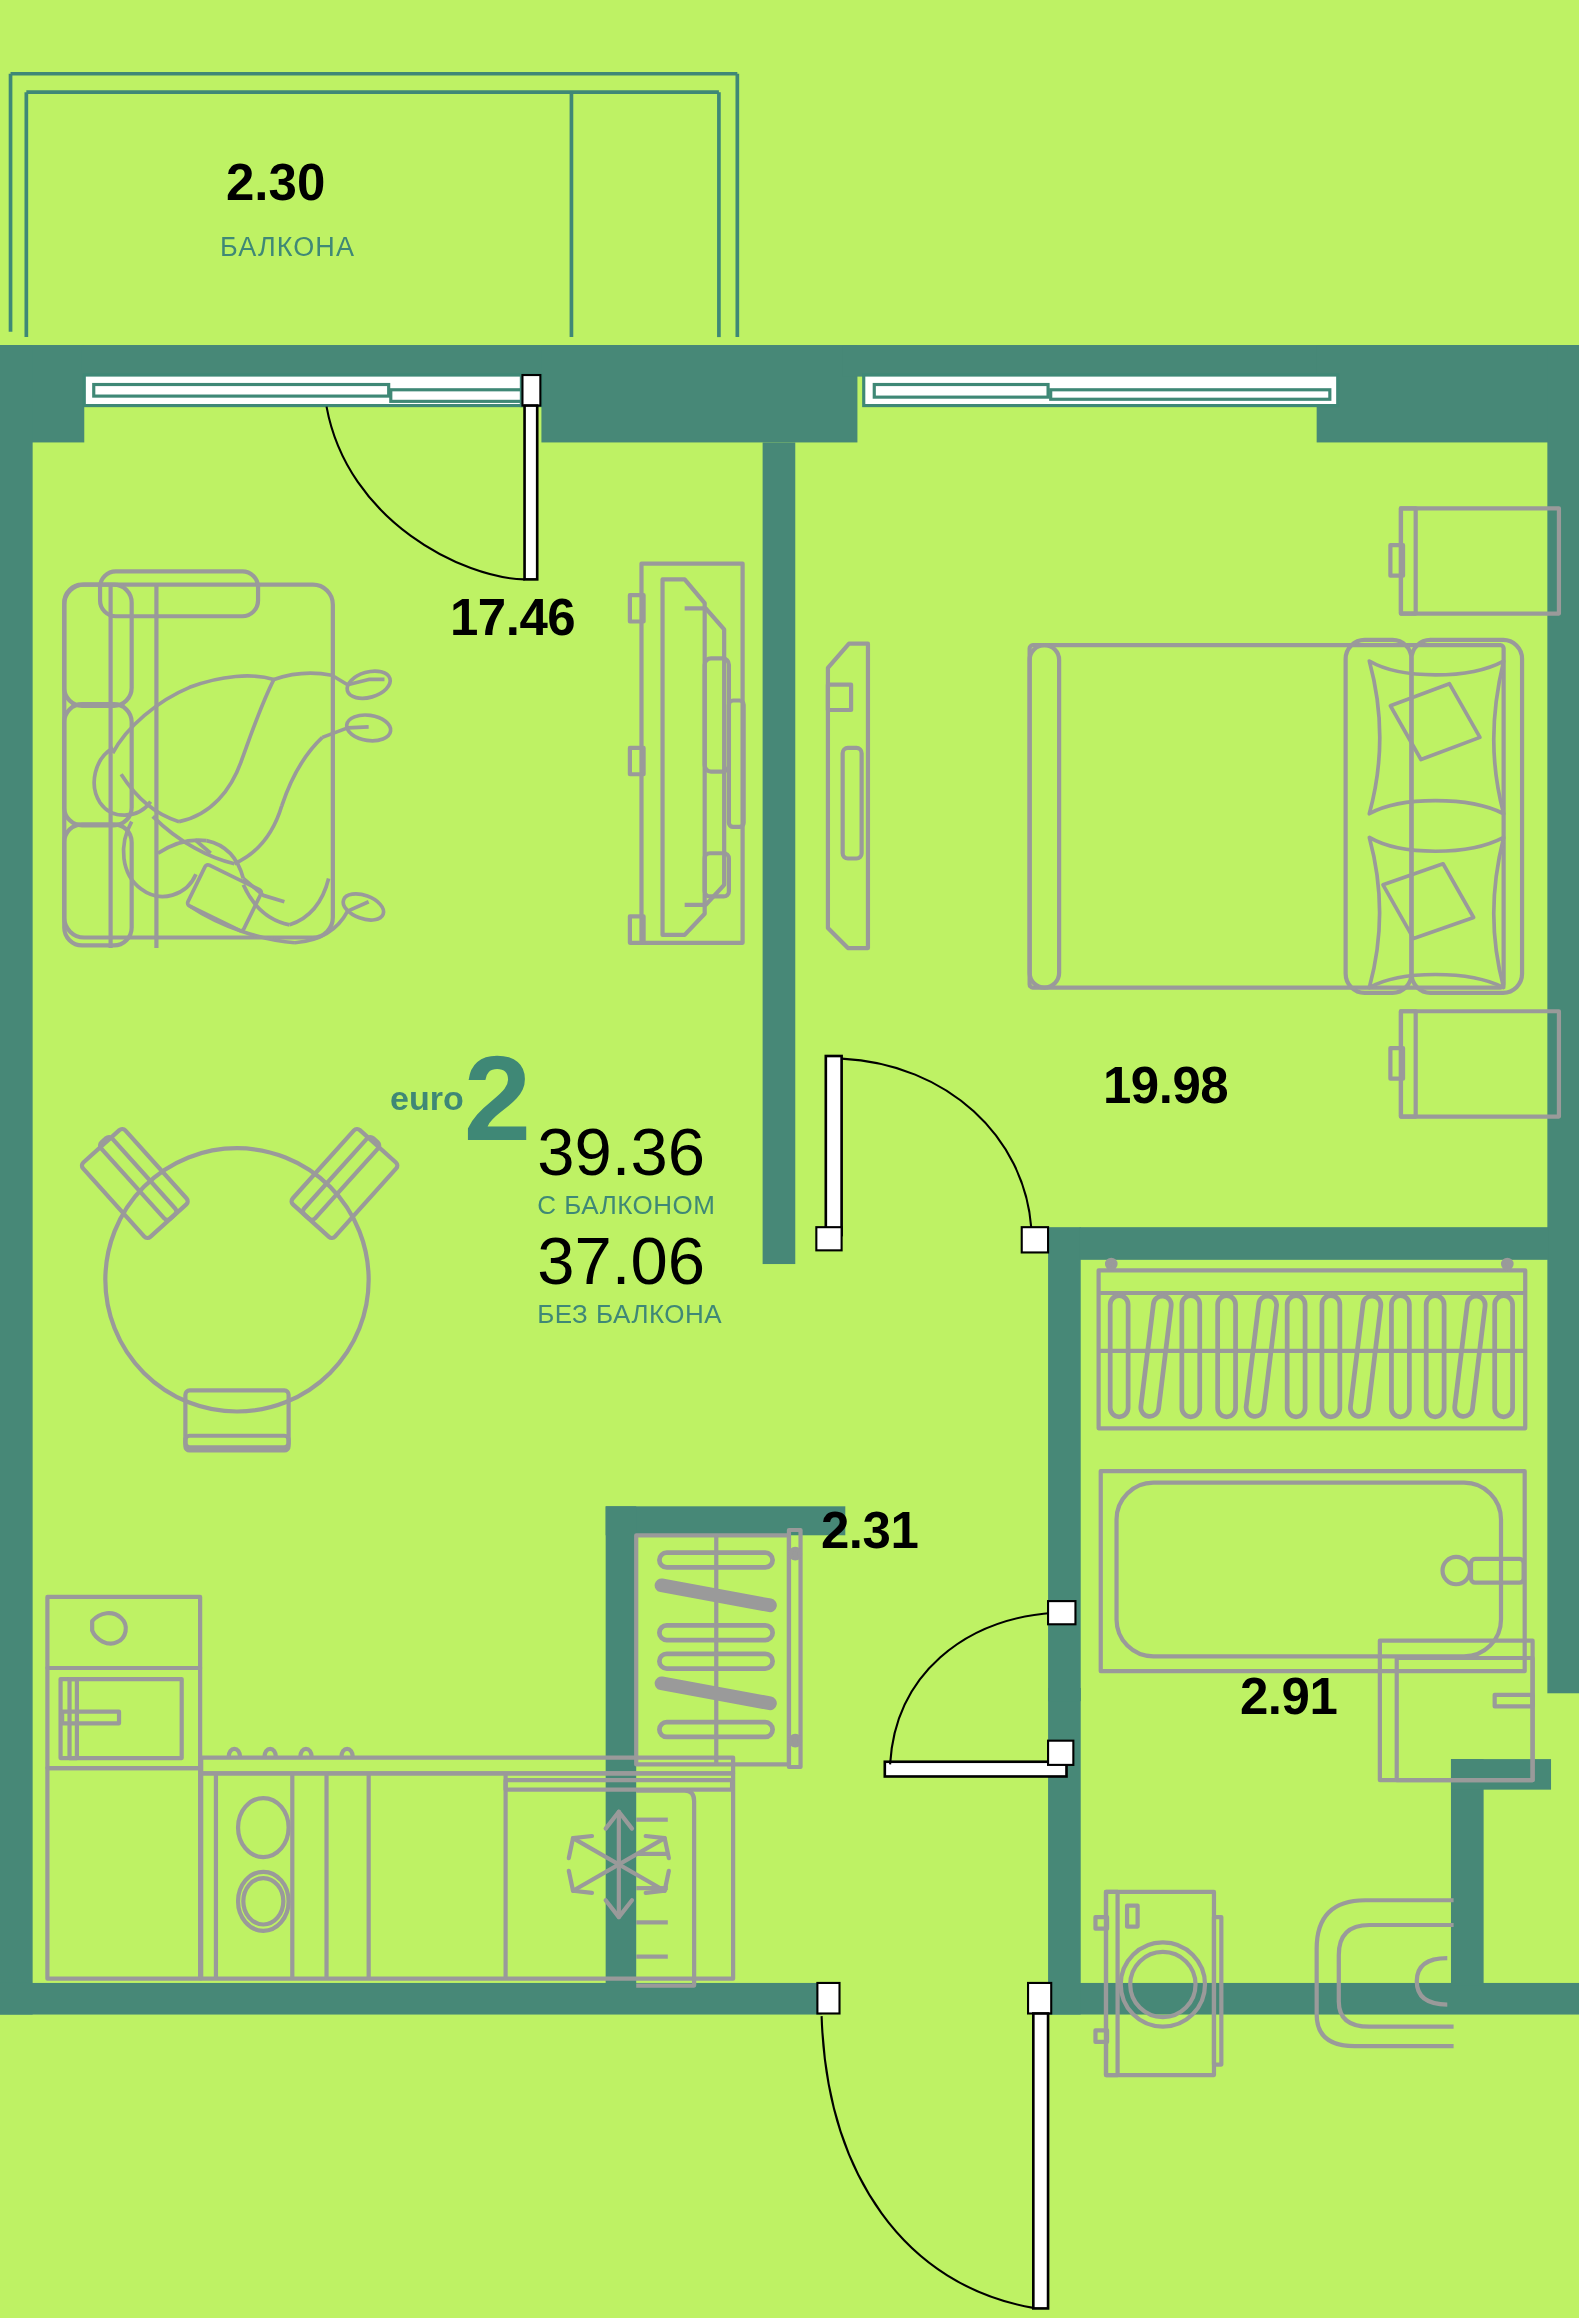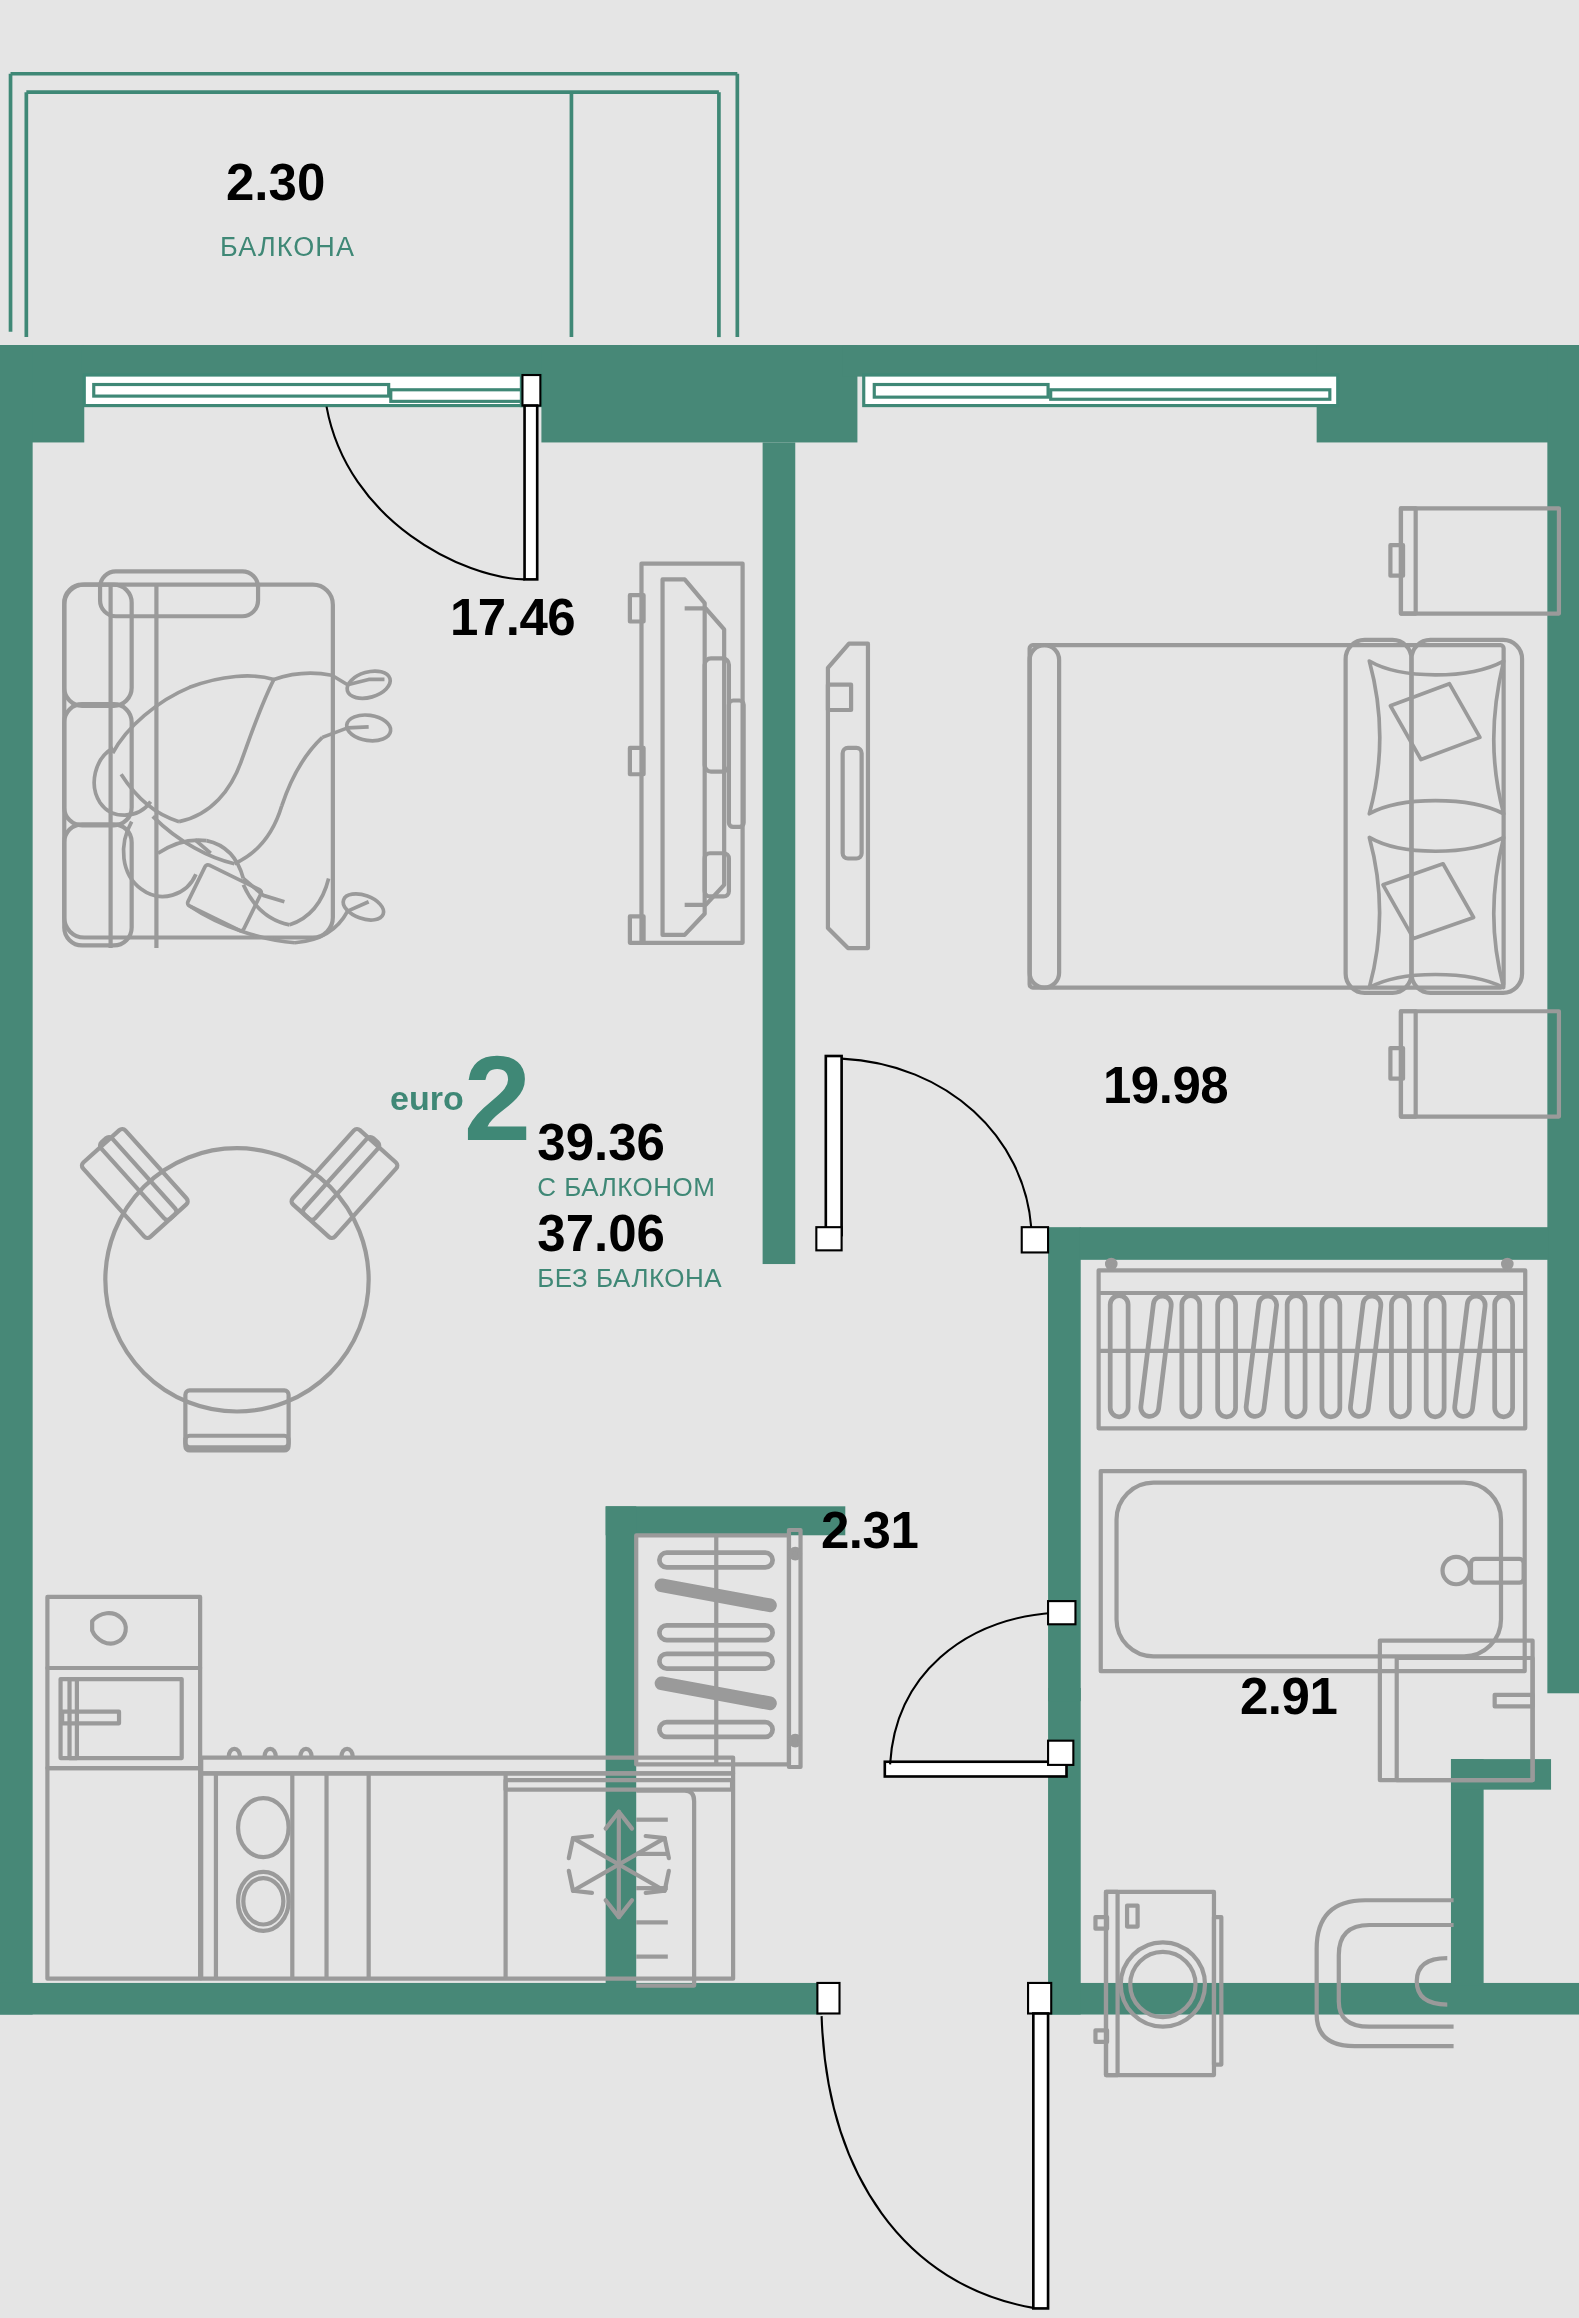--- a/index.html
+++ b/index.html
@@ -1,20 +1,20 @@
 <!DOCTYPE html>
 <html style="font-size:8.4px"><head>
 <meta charset="utf-8">
 <style>
   html,body{margin:0;padding:0;background:#ffffff;}
   body{font-family:"Liberation Sans", sans-serif;}
   #plan{
     position:relative;
     width:1580px;height:2319px;
-    background:#e5e5e5;
+    background:#bef264;
     overflow:hidden;
   }
   #plan svg{position:absolute;left:0;top:0;}
   .lbl{position:absolute;white-space:nowrap;}
   .area-num{
     font-family:"Liberation Sans", sans-serif;
     font-weight:bold;
     font-size:51px;
     color:#000000;
     letter-spacing:-0.5px;
@@ -39,22 +39,22 @@
   }
   .euro-num{
     font-family:"Liberation Sans", sans-serif;
     font-weight:bold;
     font-size:121px;
     color:#3f8876;
     line-height:0.78;
   }
   .tot-num{
     font-family:"Liberation Sans", sans-serif;
-    font-weight:bold;
-    font-size:51px;
+    font-weight:normal;
+    font-size:67px;
     color:#000000;
   }
   .tot-cap{
     font-family:"Liberation Sans", sans-serif;
     font-size:26px;
     color:#3f8876;
     letter-spacing:0.5px;
   }
   .euro-block{position:absolute;display:flex;align-items:flex-start;}
   .euro-left{display:flex;align-items:center;}

